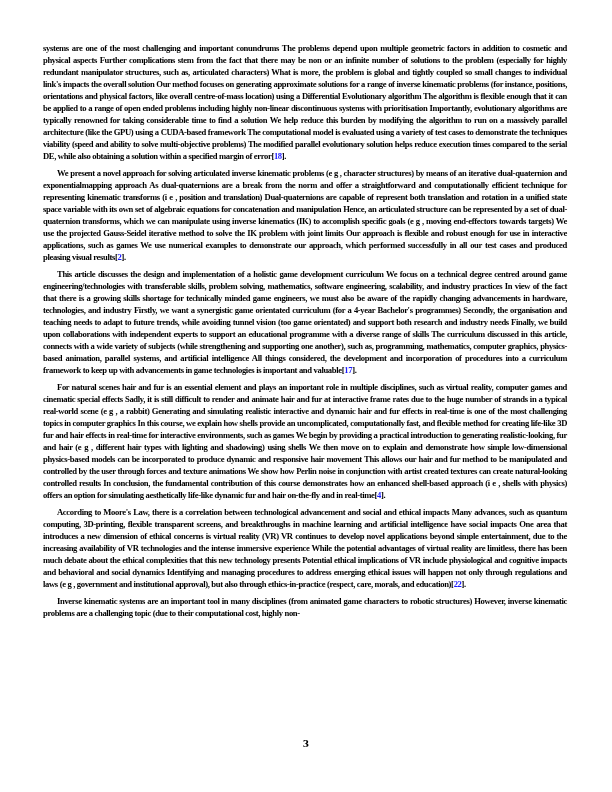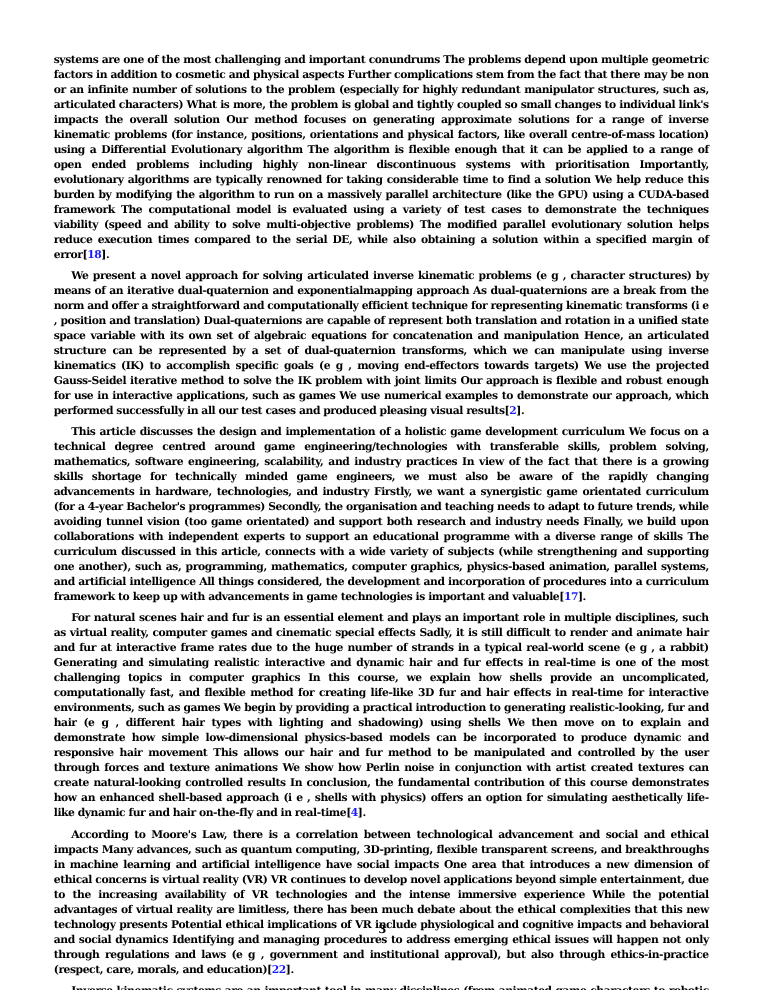--- a/index.html
+++ b/index.html
@@ -3,21 +3,21 @@
 <meta charset="utf-8">
 <style>
   html, body { margin: 0; padding: 0; background: #ffffff; }
   body { width: 612px; height: 792px; position: relative; overflow: hidden; }
   .page {
     position: absolute; left: 43px; top: 42px; width: 524px;
     font-family: "DejaVu Serif", serif;
     font-size: 8.6px; line-height: 12px; color: #000;
     font-weight: bold; letter-spacing: -0.35px;
   }
-  .para { margin: 0 0 5px 0; text-align: justify; text-indent: 0; }
+  .para { margin: 0 0 5px 0; text-align: justify; text-indent: 0; font-family: Liberation Serif, serif; }
   .para.indent { text-indent: 14px; }
   .cite { color: #1a1aff; }
   .pagenum {
     position: absolute; left: 0; width: 612px; top: 739px; text-align: center;
     font-family: "DejaVu Serif", serif; font-size: 9px; font-weight: bold; color: #000;
   }
 </style>
 </head>
 <body>
 

